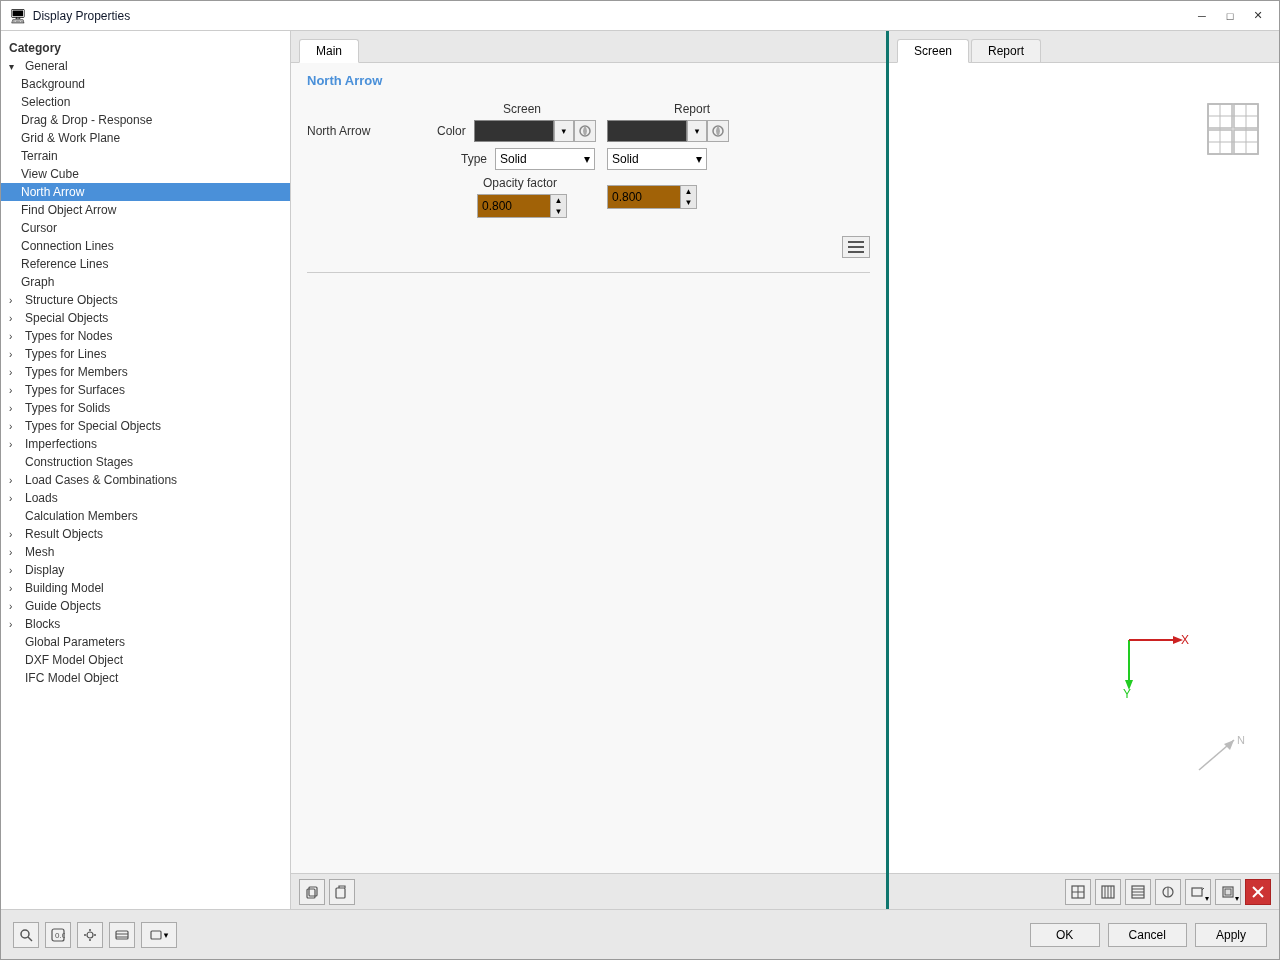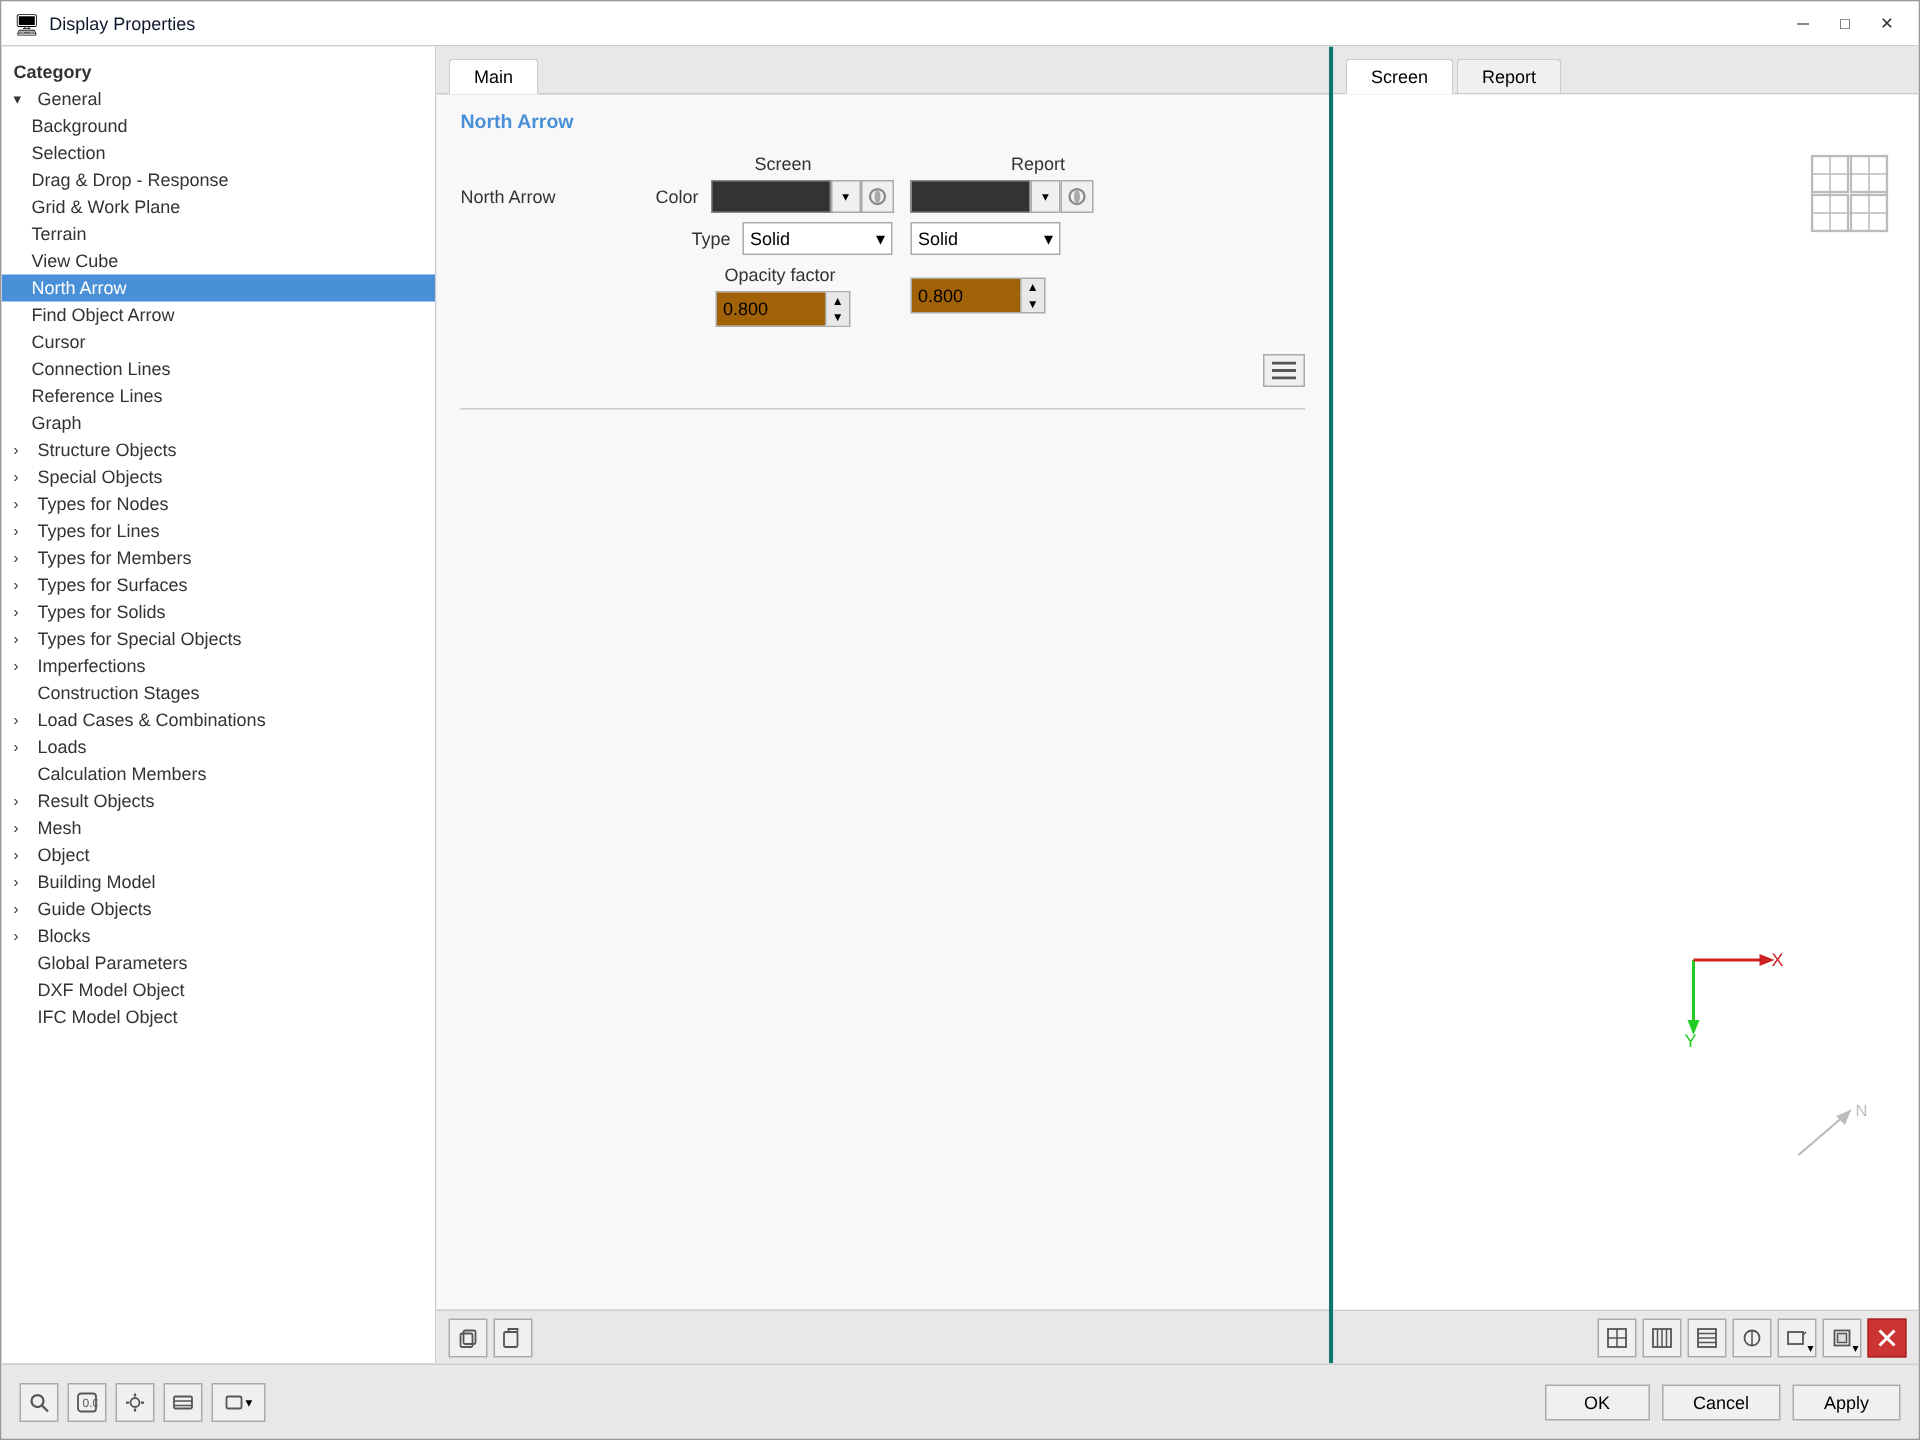--- a/index.html
+++ b/index.html
@@ -211,21 +211,21 @@
           <div class="tree-item level1">
             <span class="expand-arrow">›</span>
             <span>Result Objects</span>
           </div>
           <div class="tree-item level1">
             <span class="expand-arrow">›</span>
             <span>Mesh</span>
           </div>
           <div class="tree-item level1">
             <span class="expand-arrow">›</span>
-            <span>Object</span>
+            <span>Display</span>
           </div>
           <div class="tree-item level1">
             <span class="expand-arrow">›</span>
             <span>Building Model</span>
           </div>
           <div class="tree-item level1">
             <span class="expand-arrow">›</span>
             <span>Guide Objects</span>
           </div>
           <div class="tree-item level1">

